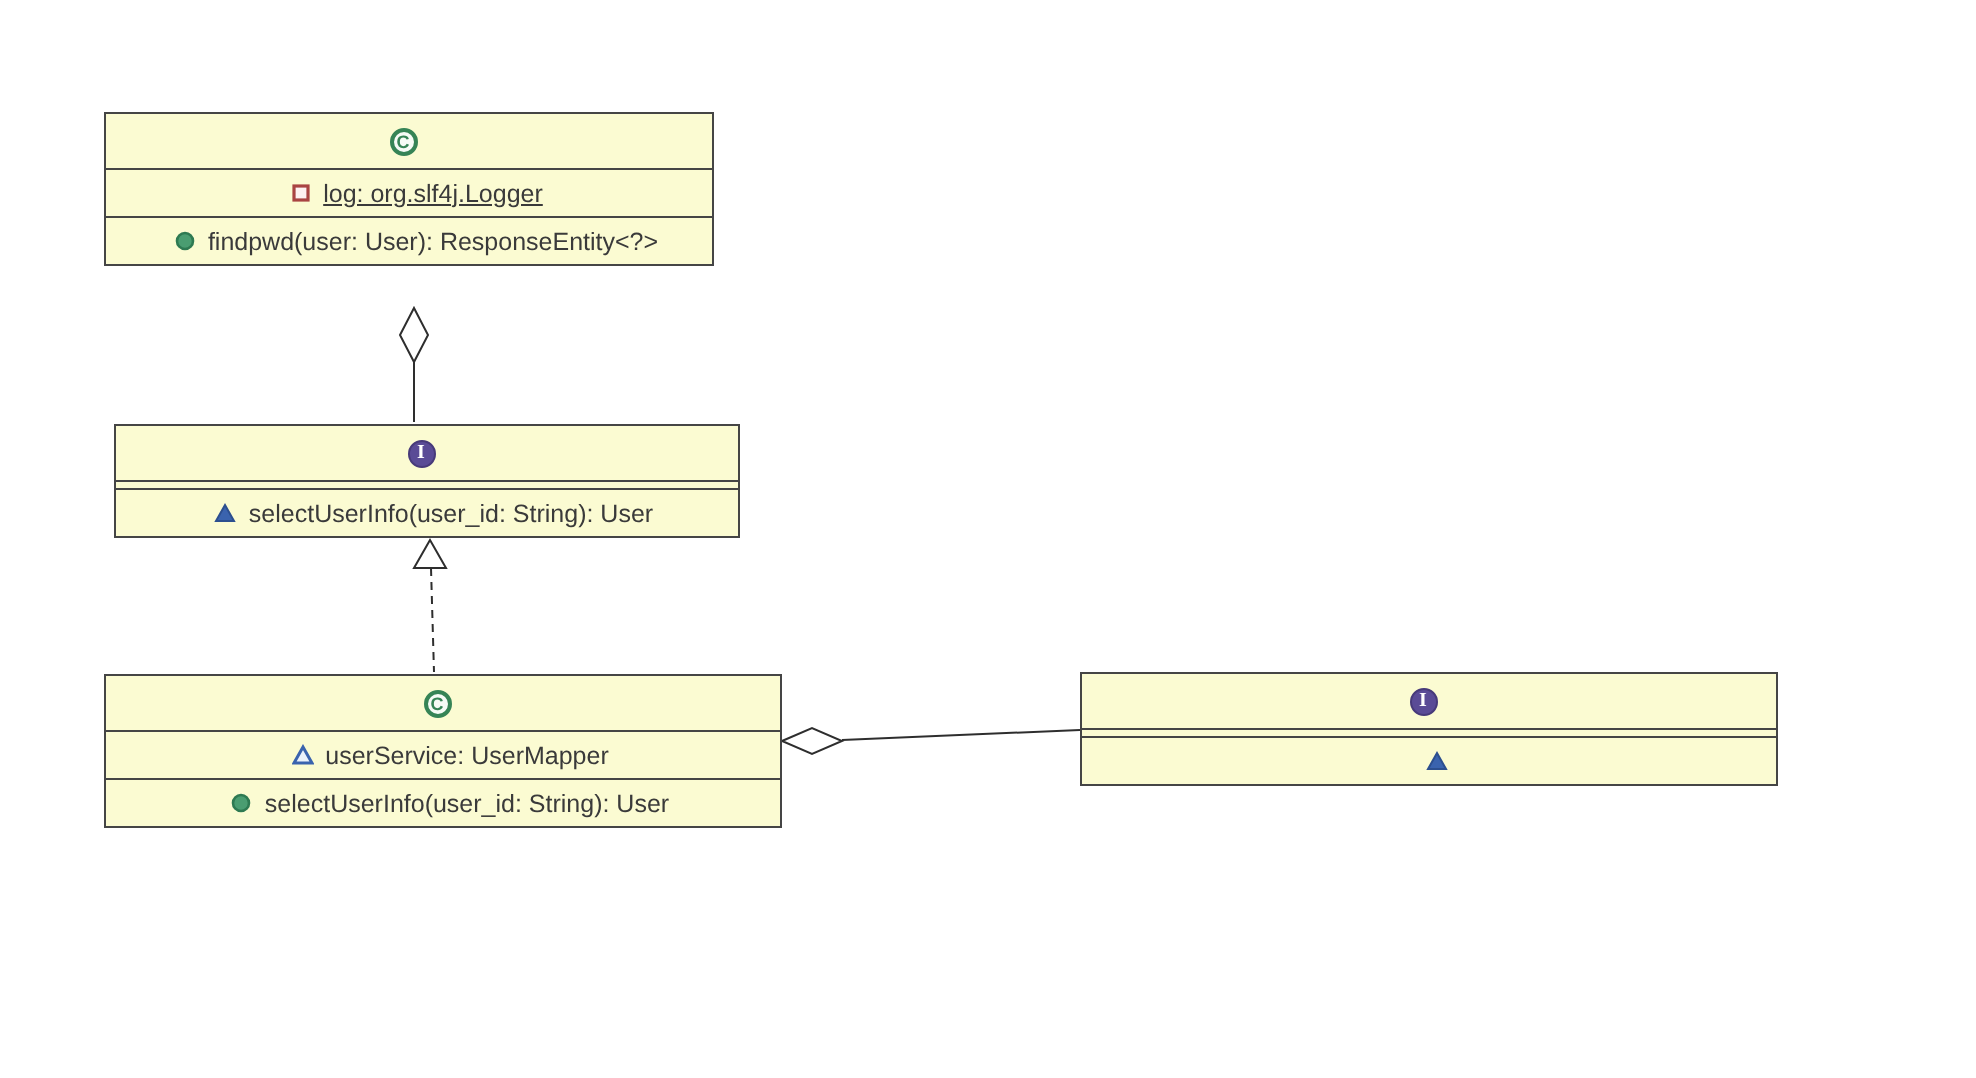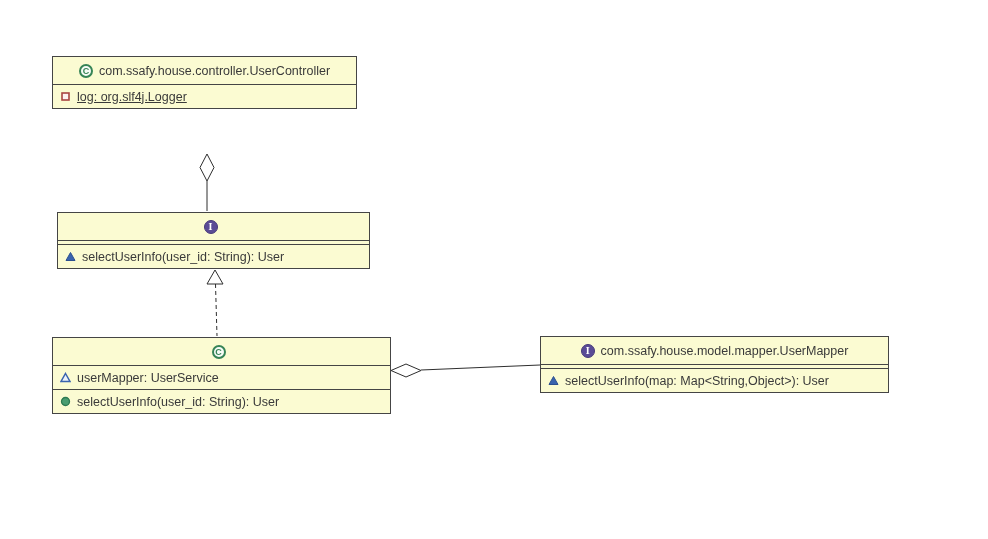--- a/index.html
+++ b/index.html
@@ -35,20 +35,21 @@
   .section {
     border-top: 1px solid #454545;
   }
   .section.empty { height: 3px; }
   .member-row {
     display: flex;
     align-items: center;
     height: 23px;
     padding-left: 7px;
     white-space: nowrap;
+    justify-content: center;
   }
   .member-row .label { margin-left: 6px; }
   .static-member .label { text-decoration: underline; }
 
   
   .kind-icon {
     width: 14px; height: 14px;
     border-radius: 50%;
     margin-right: 6px;
     display: inline-flex;
@@ -92,28 +93,35 @@
 
     <g>
       <line x1="421" y1="370" x2="540" y2="365" stroke="#2e2e2e" stroke-width="1"></line>
       <polygon points="391,370.5 406,364 421,370.5 406,377" fill="#ffffff" stroke="#2e2e2e" stroke-width="1"></polygon>
     </g>
   </svg>
 
   <div class="uml-node" style="left:52px; top:56px; width:305px;">
     <div class="node-title">
       <span class="kind-icon class-kind">C</span>
-      <span class="label">com.ssafy.house.controller.UserController</span>
     </div>
     <div class="section">
       <div class="member-row static-member">
         <svg class="vis-icon" width="11" height="11">
           <rect x="2" y="2" width="7" height="7" fill="#fdf1f0" stroke="#a94442" stroke-width="1.6"></rect>
         </svg>
         <span class="label">log: org.slf4j.Logger</span>
+      </div>
+    </div>
+    <div class="section">
+      <div class="member-row">
+        <svg class="vis-icon" width="11" height="11">
+          <circle cx="5.5" cy="5.5" r="4" fill="#4a9d71" stroke="#2e7a52" stroke-width="1.3"></circle>
+        </svg>
+        <span class="label">findpwd(user: User): ResponseEntity&lt;?&gt;</span>
       </div>
     </div>
   </div>
 
   <div class="uml-node" style="left:57px; top:212px; width:313px;">
     <div class="node-title">
       <span class="kind-icon interface-kind">I</span>
     </div>
     <div class="section empty"></div>
     <div class="section">
@@ -128,42 +136,40 @@
 
   <div class="uml-node" style="left:52px; top:337px; width:339px;">
     <div class="node-title">
       <span class="kind-icon class-kind">C</span>
     </div>
     <div class="section">
       <div class="member-row">
         <svg class="vis-icon" width="11" height="11">
           <polygon points="5.5,1.5 10,9.5 1,9.5" fill="#eaf1fb" stroke="#3a63ae" stroke-width="1.5"></polygon>
         </svg>
-        <span class="label">userMapper: UserService</span>
+        <span class="label">userService: UserMapper</span>
       </div>
     </div>
     <div class="section">
       <div class="member-row">
         <svg class="vis-icon" width="11" height="11">
           <circle cx="5.5" cy="5.5" r="4" fill="#4a9d71" stroke="#2e7a52" stroke-width="1.3"></circle>
         </svg>
         <span class="label">selectUserInfo(user_id: String): User</span>
       </div>
     </div>
   </div>
 
   <div class="uml-node" style="left:540px; top:336px; width:349px;">
     <div class="node-title">
       <span class="kind-icon interface-kind">I</span>
-      <span class="label">com.ssafy.house.model.mapper.UserMapper</span>
     </div>
     <div class="section empty"></div>
     <div class="section">
       <div class="member-row">
         <svg class="vis-icon" width="11" height="11">
           <polygon points="5.5,1.5 10,9.5 1,9.5" fill="#3a63ae" stroke="#2c4f8f" stroke-width="1"></polygon>
         </svg>
-        <span class="label">selectUserInfo(map: Map&lt;String,Object&gt;): User</span>
       </div>
     </div>
   </div>
 
 </div>
 
 </body></html>

